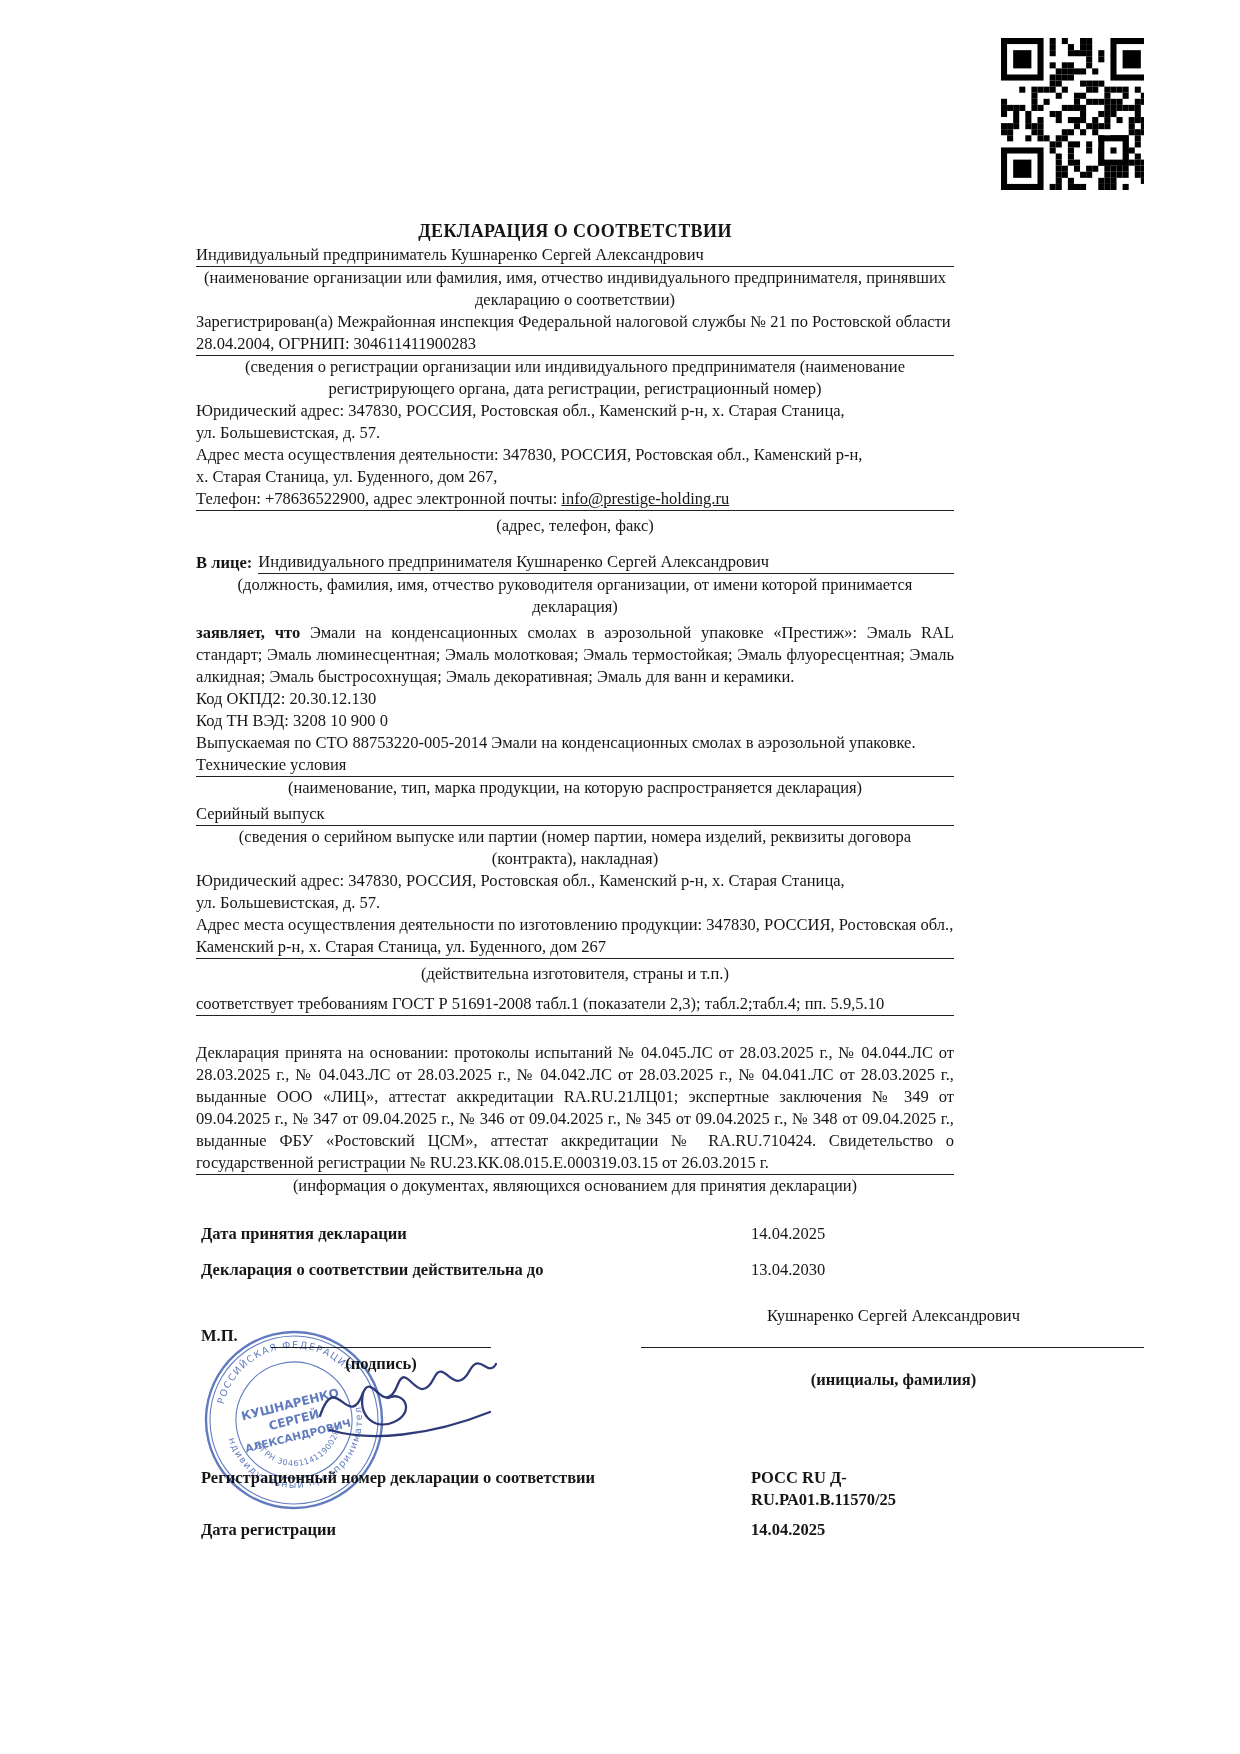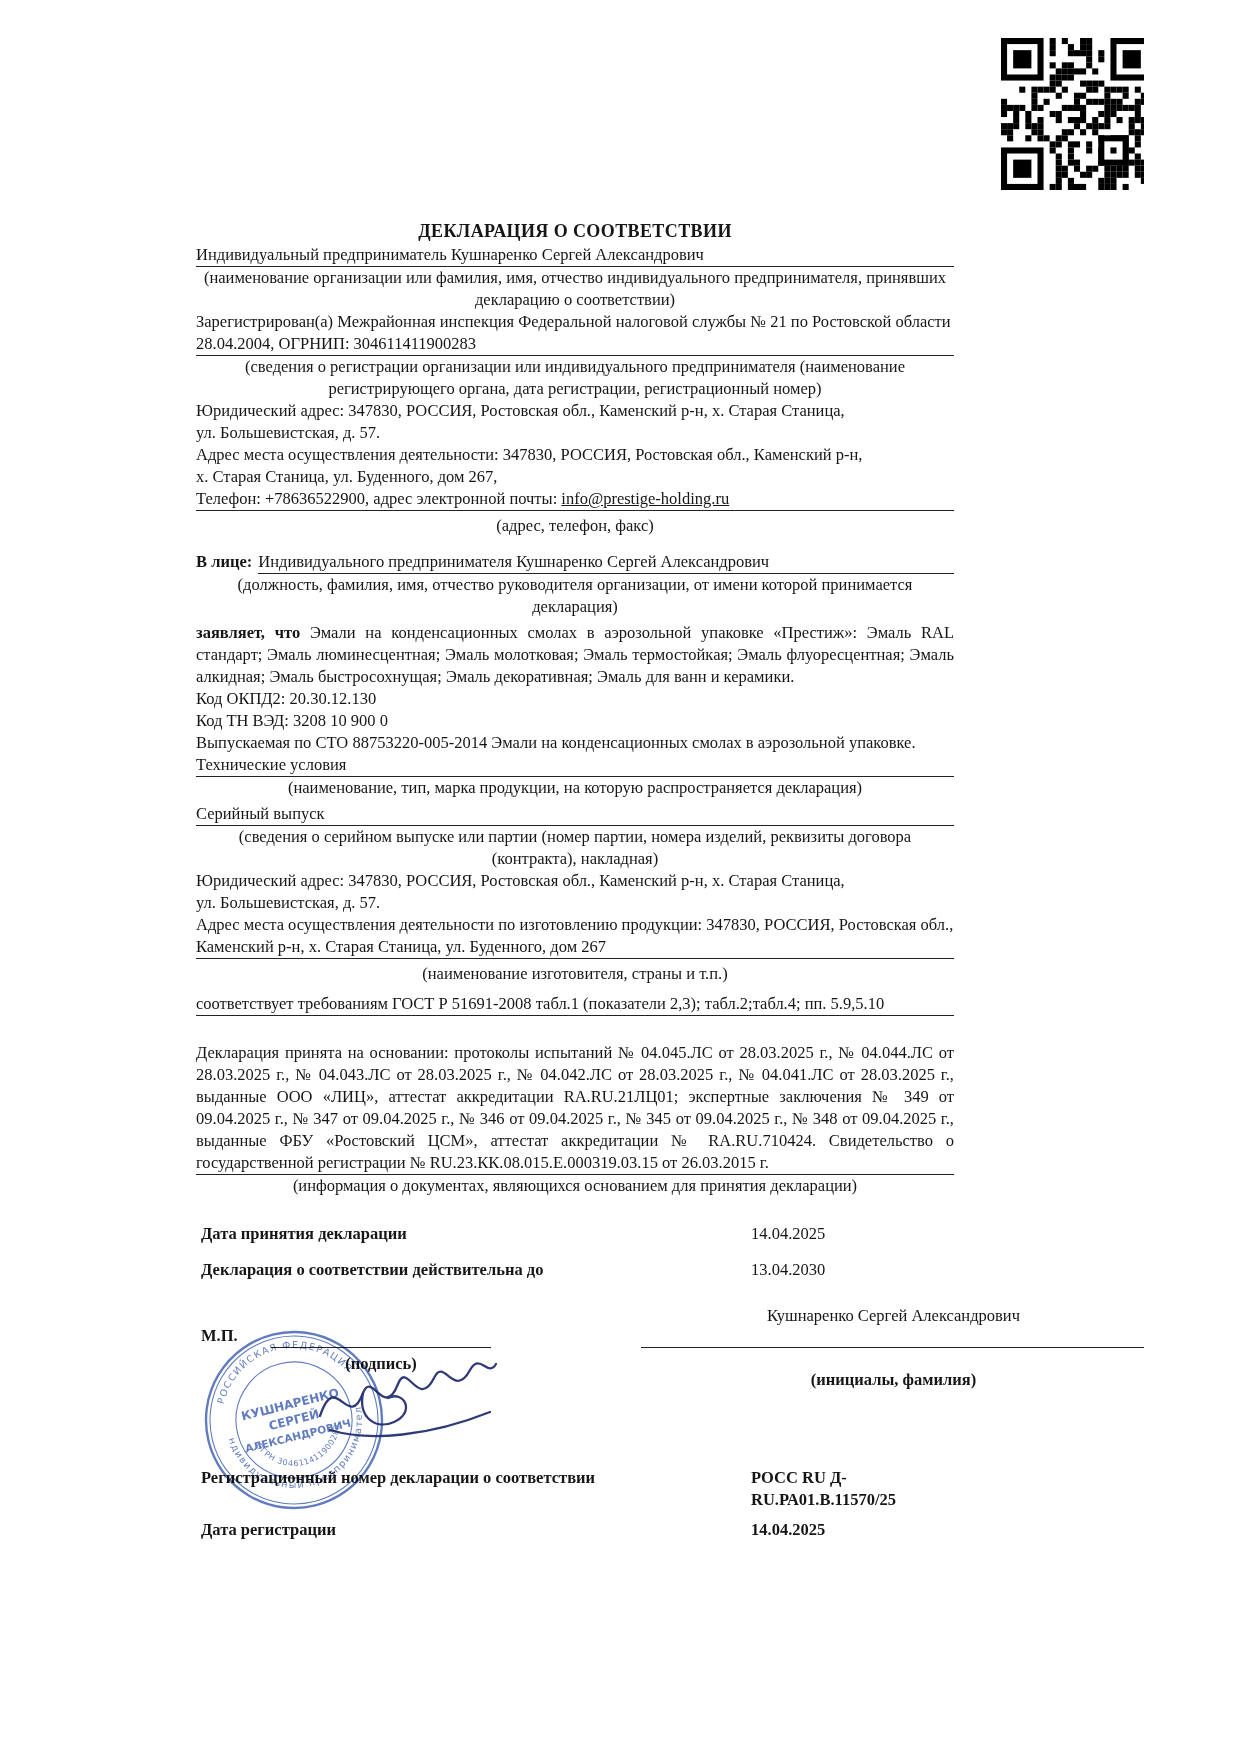--- a/index.html
+++ b/index.html
@@ -16,21 +16,21 @@
     padding:220px 190px 0 100px;
     overflow:hidden;
   }
   .title { text-align:center; font-weight:bold; font-size:18px; letter-spacing:.4px; margin-bottom:2px; }
   .u  { border-bottom:1.2px solid #222; }
   .b  { font-weight:bold; }
   .cap { text-align:center; margin-left:auto; margin-right:auto; }
   .just { text-align:justify; }
   .w840 { max-width:840px; } .w850 { max-width:850px; } .w905 { max-width:905px; } .w940 { max-width:940px; }
   .mt4{margin-top:4px} .mt8{margin-top:8px} .mt14{margin-top:14px} .mt26{margin-top:26px} .mt56{margin-top:56px}
-  .flexline { display:flex; align-items:flex-start; }
+  .flexline { display:flex; align-items:center; }
   .flexline .lbl { white-space:nowrap; }
   .flexline .fill { flex:1; border-bottom:1.2px solid #222; margin-left:6px; }
   .kv { display:flex; padding-left:5px; }
   .kv .k { width:550px; flex:0 0 550px; font-weight:bold; }
   .kv .v { flex:1; }
   .kv.bold-v .v { font-weight:bold; }
   .email { text-decoration:underline; color:#161616; }
 
   
   .qr { position:absolute; left:905px; top:38px; width:152px; height:152px; }
@@ -338,21 +338,21 @@
   <div>Выпускаемая по СТО 88753220-005-2014 Эмали на конденсационных смолах в аэрозольной упаковке.</div>
   <div class="u">Технические условия</div>
   <div class="cap">(наименование, тип, марка продукции, на которую распространяется декларация)</div>
 
   <div class="u mt4">Серийный выпуск</div>
   <div class="cap">(сведения о серийном выпуске или партии (номер партии, номера изделий, реквизиты договора (контракта), накладная)</div>
 
   <div>Юридический адрес: 347830, РОССИЯ, Ростовская обл., Каменский р-н, х. Старая Станица,</div>
   <div>ул. Большевистская, д. 57.</div>
   <div class="u">Адрес места осуществления деятельности по изготовлению продукции: 347830, РОССИЯ, Ростовская обл., Каменский р-н, х. Старая Станица, ул. Буденного, дом 267</div>
-  <div class="cap mt4">(наименование изготовителя, страны и т.п.)</div>
+  <div class="cap mt4">(действительна изготовителя, страны и т.п.)</div>
 
   <div class="u mt8">соответствует требованиям ГОСТ Р 51691-2008 табл.1 (показатели 2,3); табл.2;табл.4; пп. 5.9,5.10</div>
 
   <div class="just u mt26">Декларация принята на основании: протоколы испытаний № 04.045.ЛС от 28.03.2025 г., № 04.044.ЛС от 28.03.2025 г., № 04.043.ЛС от 28.03.2025 г., № 04.042.ЛС от 28.03.2025 г., № 04.041.ЛС от 28.03.2025 г., выданные ООО «ЛИЦ», аттестат аккредитации RA.RU.21ЛЦ01; экспертные заключения № 349 от 09.04.2025 г., № 347 от 09.04.2025 г., № 346 от 09.04.2025 г., № 345 от 09.04.2025 г., № 348 от 09.04.2025 г., выданные ФБУ «Ростовский ЦСМ», аттестат аккредитации № RA.RU.710424. Свидетельство о государственной регистрации № RU.23.КК.08.015.Е.000319.03.15 от 26.03.2015 г.</div>
   <div class="cap">(информация о документах, являющихся основанием для принятия декларации)</div>
 
   <div class="kv mt26">
     <div class="k">Дата принятия декларации</div>
     <div class="v">14.04.2025</div>
   </div>

